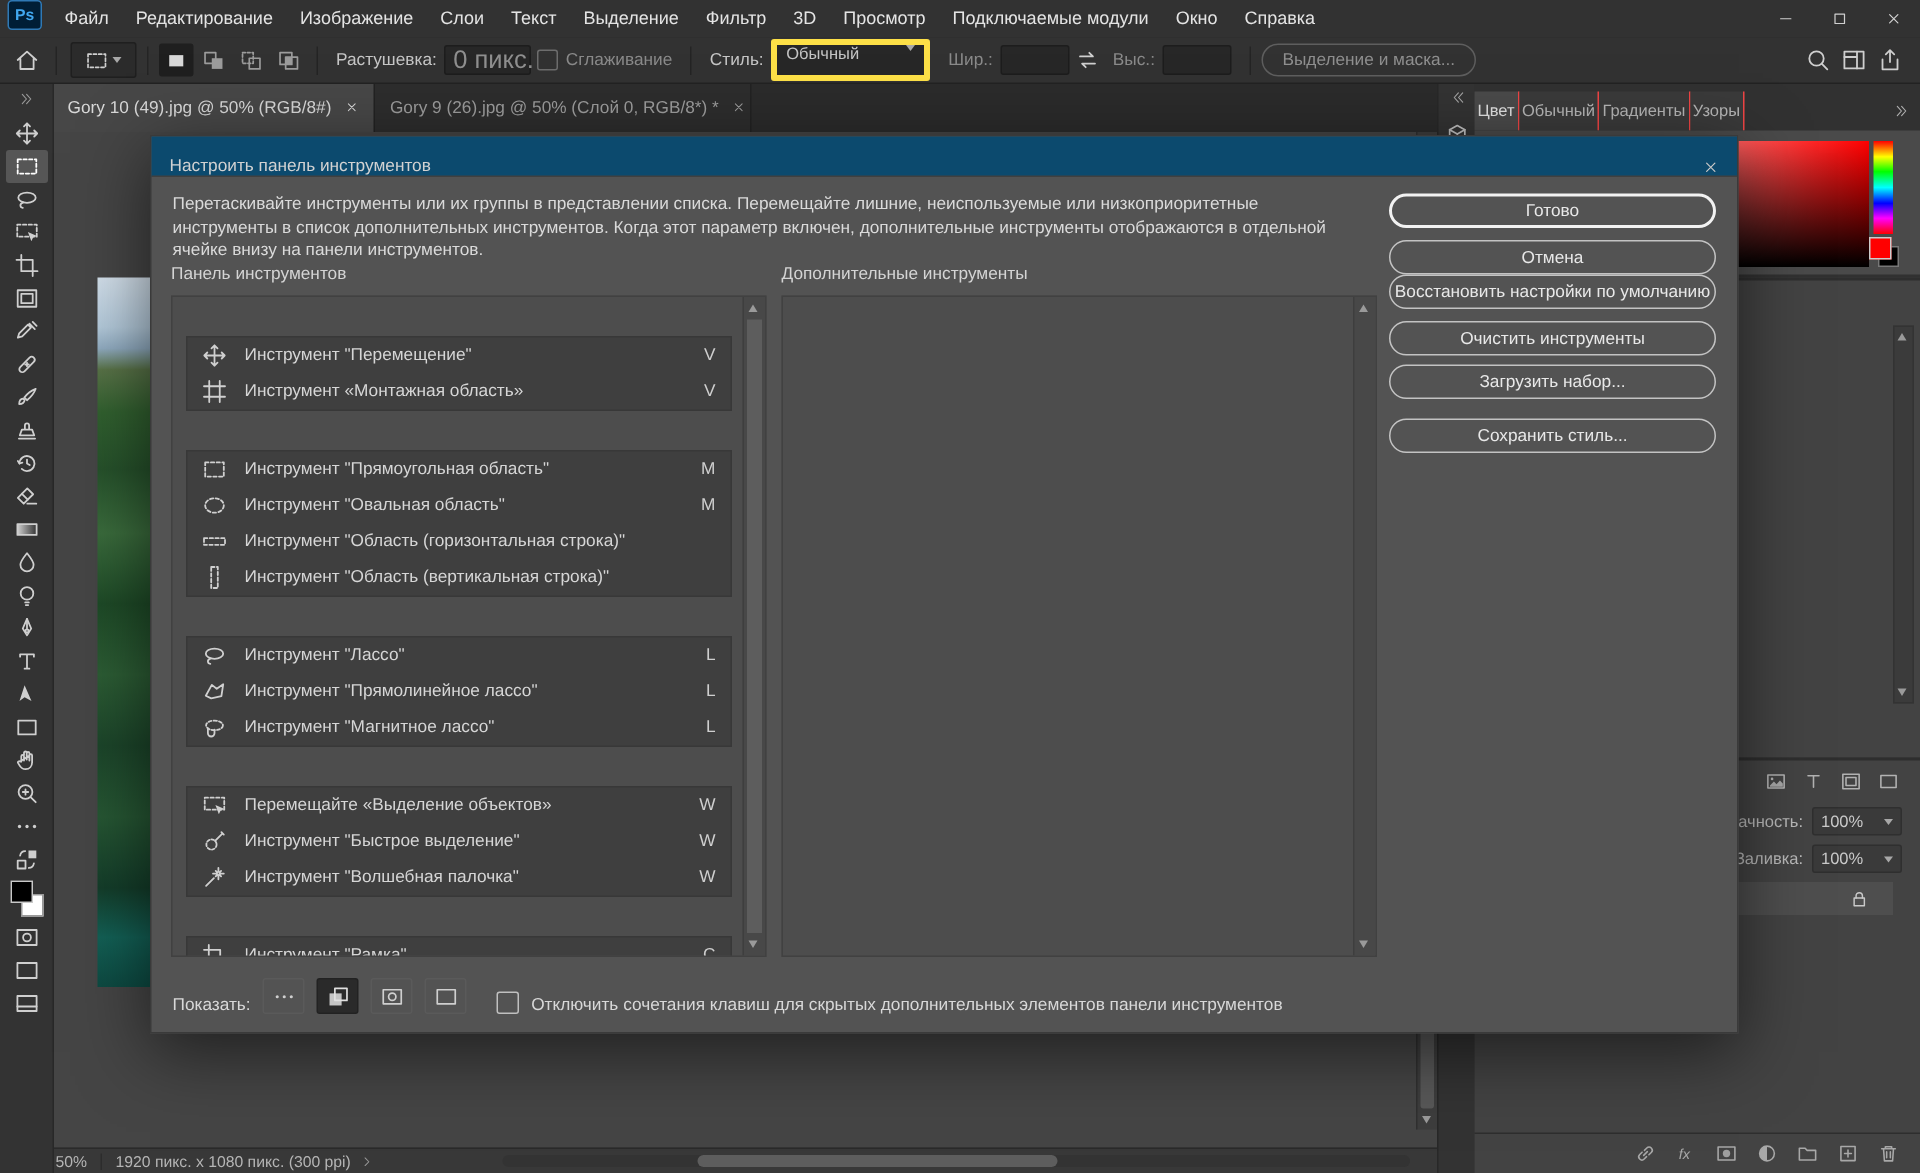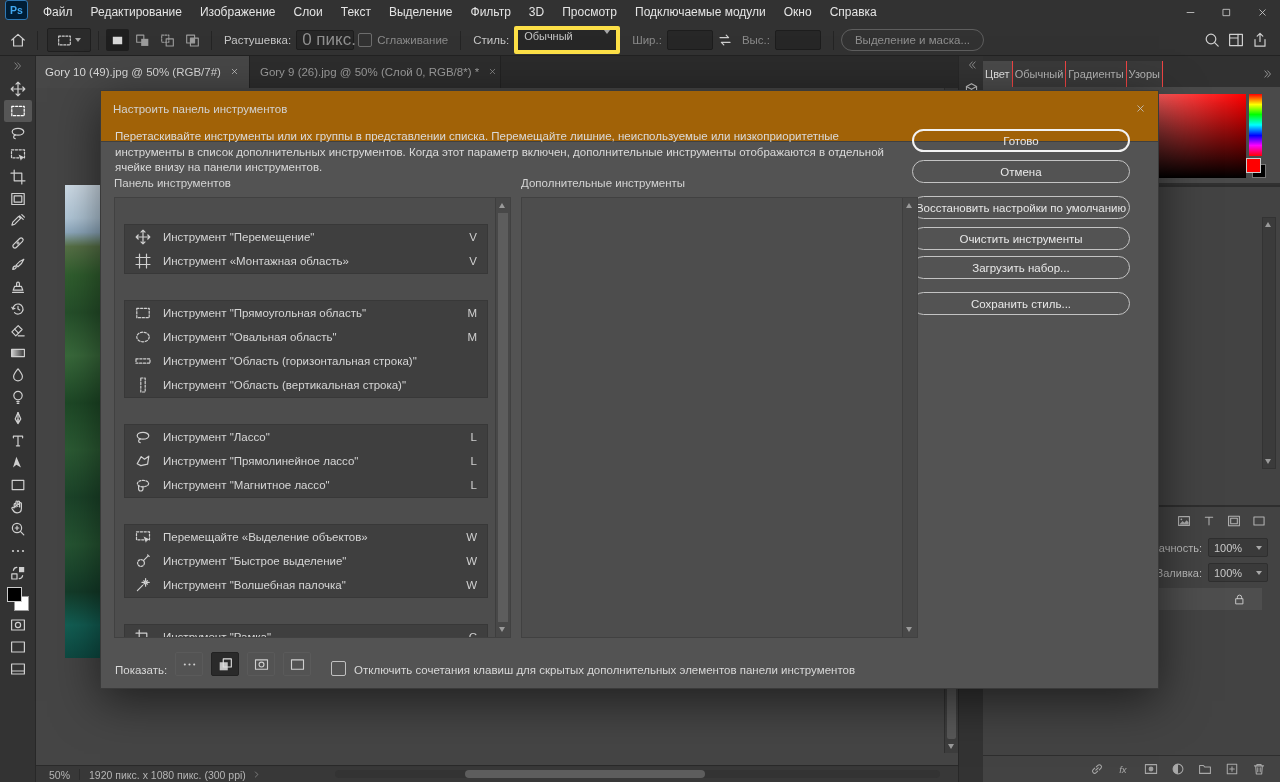--- a/index.html
+++ b/index.html
@@ -69,21 +69,21 @@
   .tri{width:0;height:0;border-left:3.5px solid transparent;border-right:3.5px solid transparent}
   .tri.up{border-bottom:5px solid #9a9a9a}
   .tri.down{border-top:5px solid #9a9a9a}
   .vscroll .tri{position:absolute;left:3px}
   .vscroll .up{top:4px}
   .vscroll .down{bottom:4px}
 
   
   .statusbar{position:absolute;left:35px;top:765px;width:923px;height:17px;background:#383838;border-top:1px solid #2a2a2a;
              display:flex;align-items:center;font-size:10.5px;color:#b5b5b5;z-index:3}
-  .sb-zoom{margin-left:14px}
+  .sb-zoom{margin-left:2px}
   .sb-div{width:1px;height:11px;background:#2c2c2c;margin:0 9px}
   .sb-chev{margin-left:6px;color:#9a9a9a;display:flex}
   .sb-chev svg{width:9px;height:9px}
   .htrack{position:absolute;left:300px;right:18px;top:4px;height:8px;background:#333;border-radius:4px}
   .hthumb{position:absolute;left:130px;width:240px;top:0;height:8px;background:#5d5d5d;border-radius:4px}
 
   
   .dockstrip{position:absolute;left:958px;top:55px;width:25px;bottom:0;background:#333;border-left:1px solid #282828;z-index:3;
              display:flex;flex-direction:column;align-items:center}
   .ds-chev{margin-top:5px;color:#a5a5a5}
@@ -125,25 +125,25 @@
            justify-content:flex-end;padding-right:16px;color:#c9c9c9}
   .lockrow svg{width:13px;height:13px}
   .lbottom{position:absolute;left:0;right:0;bottom:0;height:26px;border-top:1px solid #2e2e2e;display:flex;align-items:center;
            justify-content:flex-end;gap:13px;padding-right:14px;color:#a8a8a8}
   .lb-icon{display:flex;color:#a8a8a8}
   .lb-icon svg{width:14px;height:14px}
 
   
   .dialog{position:absolute;left:100px;top:90px;width:1057px;height:597px;background:#535353;border:1px solid #3a3a3a;
           box-shadow:0 12px 44px rgba(0,0,0,.55);z-index:20;font-size:11.5px}
-  .dlg-title{height:26px;background:#a16207;border-bottom:1px solid #404040;display:flex;align-items:flex-start;padding:12px 12px;color:#d2d2d2}
+  .dlg-title{height:26px;background:#0c4a6e;border-bottom:1px solid #404040;display:flex;align-items:flex-end;padding:0 12px;color:#d2d2d2}
   .dlg-close{margin-left:auto;display:flex;color:#c6c6c6}
   .dlg-close svg{width:11px;height:11px}
   .dlg-desc{position:absolute;left:14px;top:38px;width:792px;color:#dadada;line-height:1.36}
-  .dlg-buttons{position:absolute;right:28px;top:38px;width:218px;display:flex;flex-direction:column}
+  .dlg-buttons{position:absolute;right:14px;top:38px;width:218px;display:flex;flex-direction:column}
   .dbtn{height:23px;border:1px solid #c3c3c3;border-radius:13px;background:transparent;color:#e8e8e8;
         display:flex;align-items:center;justify-content:center;box-sizing:border-box}
   .dbtn.primary{border-width:2px;border-color:#f2f2f2}
   .col-label{position:absolute;top:86px;color:#d4d4d4}
   .toollist{position:absolute;top:106px;height:441px;width:397px;background:#4d4d4d;border:1px solid #414141;
             overflow:hidden;box-sizing:border-box}
   .toollist.left{left:13px}
   .toollist.right{left:420px}
   .groups{position:absolute;left:9px;right:22px;top:0}
   .tgroup{margin-top:26px;background:#3f3f3f;border:1px solid #383838}
@@ -454,21 +454,21 @@
           <svg viewBox="0 0 16 16" fill="none" stroke="currentColor" stroke-width="1.2" stroke-linecap="round" stroke-linejoin="round">
             <rect x="1.6" y="3" width="12.8" height="10"></rect>
             <path d="M1.6 10h12.8"></path>
           </svg>
         </span>
       </div>
   </div>
 
   <div class="tabbar">
       <div class="tab active">
-        <span>Gory 10 (49).jpg @ 50% (RGB/7#)</span>
+        <span>Gory 10 (49).jpg @ 50% (RGB/8#)</span>
         <span class="tab-close">
           <svg viewBox="0 0 16 16" fill="none" stroke="currentColor" stroke-width="1.2" stroke-linecap="round" stroke-linejoin="round">
             <path d="m4 4 8 8M12 4l-8 8"></path>
           </svg>
         </span>
       </div>
       <div class="tab">
         <span>Gory 9 (26).jpg @ 50% (Слой 0, RGB/8*) *</span>
         <span class="tab-close">
           <svg viewBox="0 0 16 16" fill="none" stroke="currentColor" stroke-width="1.2" stroke-linecap="round" stroke-linejoin="round">
@@ -642,21 +642,21 @@
       <span class="dlg-close">
           <svg viewBox="0 0 16 16" fill="none" stroke="currentColor" stroke-width="1.2" stroke-linecap="round" stroke-linejoin="round">
             <path d="m4 4 8 8M12 4l-8 8"></path>
           </svg>
         </span>
     </div>
     <div class="dlg-desc">Перетаскивайте инструменты или их группы в представлении списка. Перемещайте лишние, неиспользуемые или низкоприоритетные инструменты в список дополнительных инструментов. Когда этот параметр включен, дополнительные инструменты отображаются в отдельной ячейке внизу на панели инструментов.</div>
     <div class="dlg-buttons">
         <div class="dbtn primary" style="margin-top: 0px;">Готово</div>
         <div class="dbtn" style="margin-top: 8px;">Отмена</div>
-        <div class="dbtn" style="margin-top: 13px;">Восстановить настройки по умолчанию</div>
+        <div class="dbtn" style="">Восстановить настройки по умолчанию</div>
         <div class="dbtn" style="margin-top: 8px;">Очистить инструменты</div>
         <div class="dbtn" style="margin-top: 6px;">Загрузить набор...</div>
         <div class="dbtn" style="margin-top: 13px;">Сохранить стиль...</div>
       </div>
     <div class="col-label" style="left:13px">Панель инструментов</div>
     <div class="col-label" style="left:420px">Дополнительные инструменты</div>
     <div class="toollist left">
       <div class="groups">
           <div class="tgroup">
             <div class="trow">

